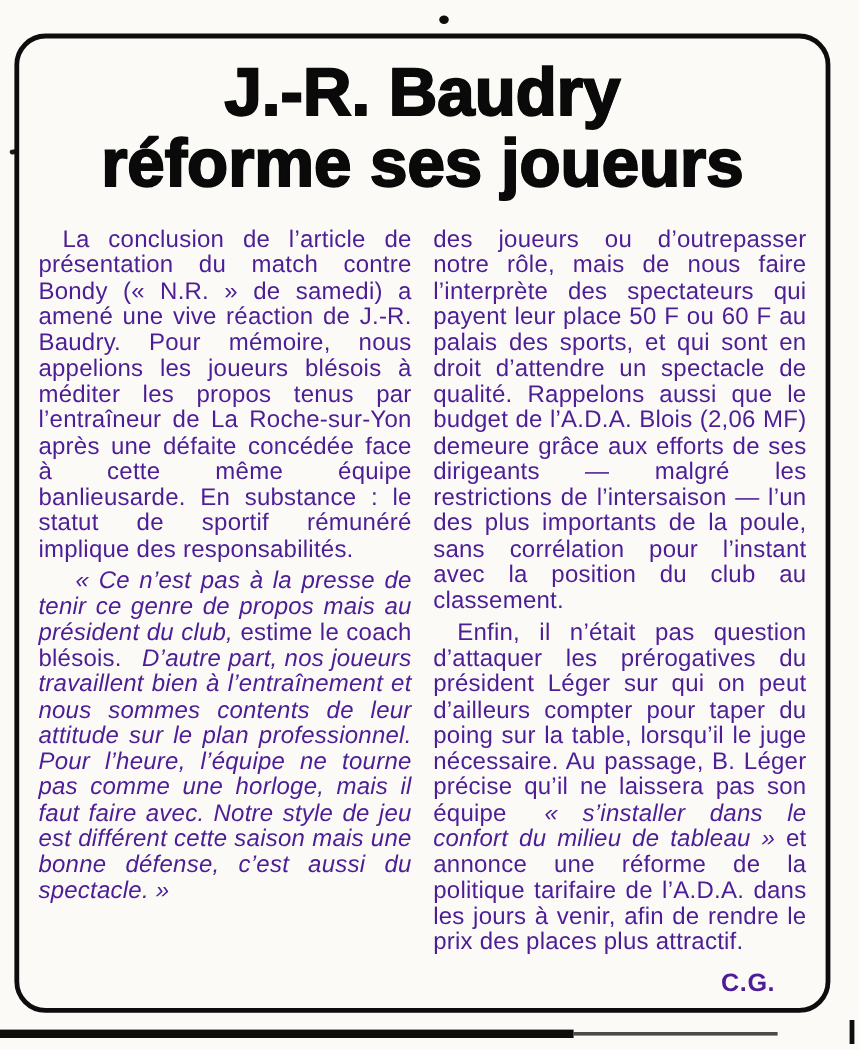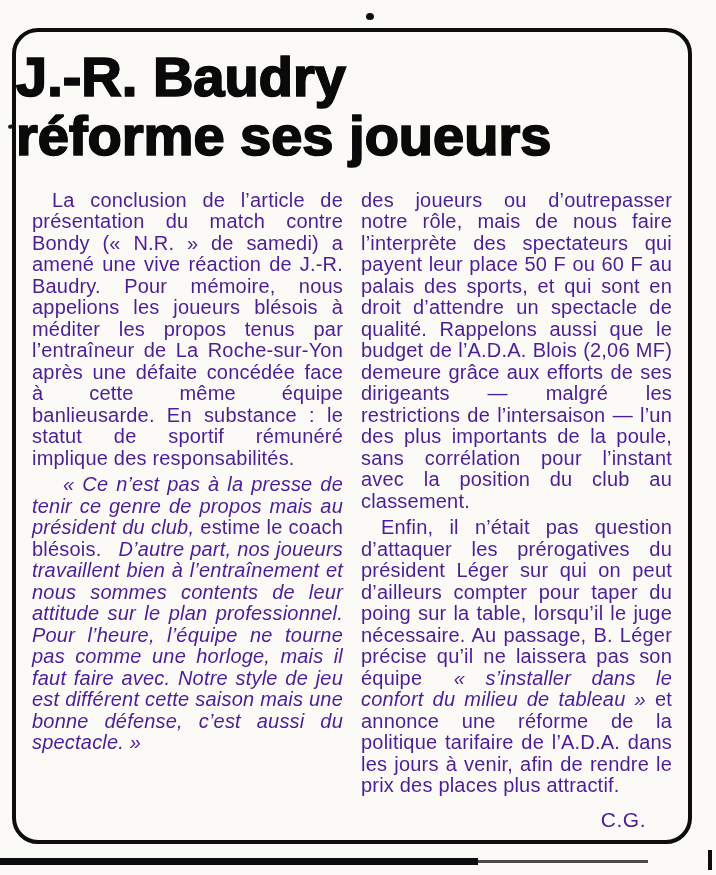--- a/index.html
+++ b/index.html
@@ -23,21 +23,21 @@
     width: 680px;
     height: 816px;
     border: 4px solid #0d0d0d;
     border-radius: 26px;
     box-sizing: border-box;
     background: #fbfaf7;
     overflow: hidden;
   }
   .headline {
     margin-top: 16px;
-    text-align: left;
+    text-align: center;
     font-weight: bold;
     font-size: 56px;
     line-height: 1.05;
     letter-spacing: 0px;
     color: #0a0a0a;
     -webkit-text-stroke: 1.7px #0a0a0a;
     text-shadow: 0.6px 0 0 #0a0a0a, -0.6px 0 0 #0a0a0a;
   }
   .columns {
     display: flex;
@@ -56,21 +56,21 @@
   .col p {
     margin: 0;
   }
   .indent { text-indent: 20px; }
   .gap-sm { margin-top: 5px !important; }
   .gap-md { margin-top: 11px !important; }
   .it { font-style: italic; margin-left: 11px; }
   .bd { font-weight: bold; }
   .signature {
     text-align: right;
-    font-weight: normal;
+    font-weight: bold;
     font-size: 21px;
     letter-spacing: 0.5px;
     padding-right: 26px;
     margin-top: 12px !important;
   }
   
   .dot-artifact {
     position: absolute;
     left: 366px;
     top: 13px;

